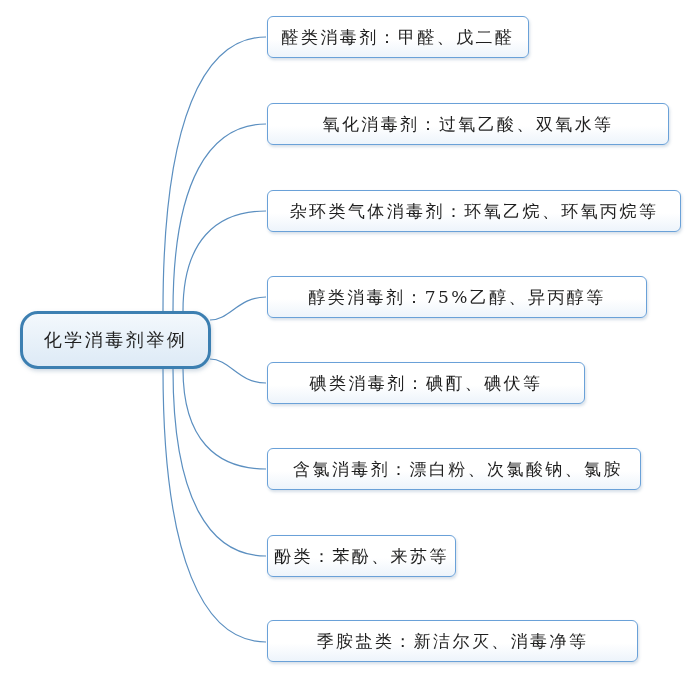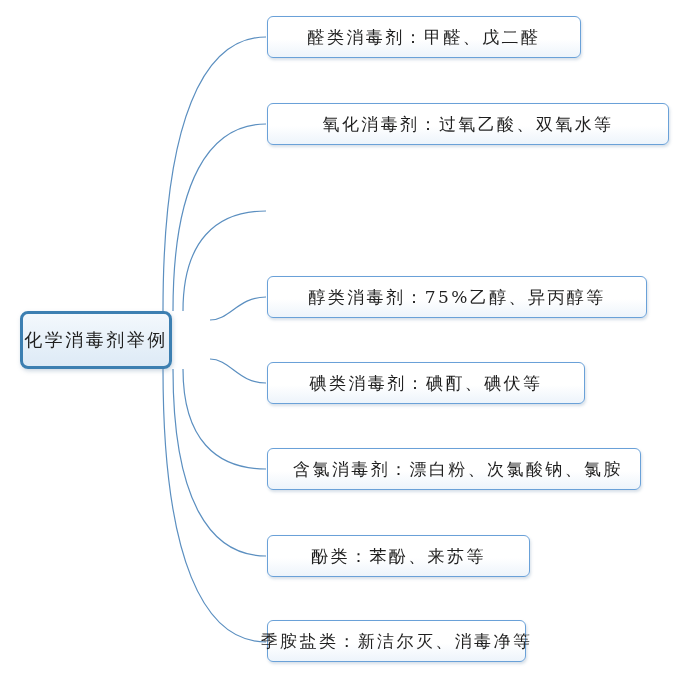--- a/index.html
+++ b/index.html
@@ -31,51 +31,51 @@
     position: absolute;
     box-sizing: border-box;
     display: flex;
     align-items: center;
     justify-content: center;
     white-space: nowrap;
   }
   .root-node {
     left: 20px;
     top: 311px;
-    width: 152px;
+    width: 191px;
     height: 58px;
     border: 3px solid var(--root-border, #3c7fb1);
-    border-radius: 8px;
+    border-radius: 18px;
     background: linear-gradient(to bottom,
       var(--root-fill-top, #f3f8fc),
       var(--root-fill-bottom, #ddeaf6));
     box-shadow: 1px 2px 4px rgba(110, 140, 170, 0.35);
     font-size: 18px;
     letter-spacing: 2.5px;
   }
   .branch-node {
     left: 267px;
     height: 42px;
     border: 1px solid var(--branch-border, #6aa1d8);
     border-radius: 6px;
     background: linear-gradient(to bottom,
       var(--branch-fill-top, #ffffff) 55%,
       var(--branch-fill-bottom, #edf4fb));
     box-shadow: 1px 2px 3px rgba(120, 150, 180, 0.3);
     font-size: 17px;
     letter-spacing: 2.4px;
   }
-  .branch-0 { top: 16px;  width: 314px; font-family: Liberation Mono, monospace; }
+  .branch-0 { top: 16px;  width: 262px; font-family: Liberation Mono, monospace; }
   .branch-1 { top: 103px; width: 402px; }
   .branch-2 { top: 190px; width: 414px; }
   .branch-3 { top: 276px; width: 380px; }
   .branch-4 { top: 362px; width: 318px; }
   .branch-5 { top: 448px; width: 374px; padding-left: 8px; }
-  .branch-6 { top: 535px; width: 263px; }
-  .branch-7 { top: 620px; width: 259px; }
+  .branch-6 { top: 535px; width: 189px; }
+  .branch-7 { top: 620px; width: 371px; }
   .node-label {
     display: inline-block;
   }
 </style>
 </head>
 <body>
 
 <div class="canvas">
 
   <svg class="connectors" width="698" height="696" viewBox="0 0 698 696" aria-hidden="true">
@@ -94,20 +94,23 @@
   </div>
 
   <div class="node branch-node branch-0">
     <span class="node-label">醛类消毒剂：甲醛、戊二醛</span>
   </div>
 
   <div class="node branch-node branch-1">
     <span class="node-label">氧化消毒剂：过氧乙酸、双氧水等</span>
   </div>
 
+  <div class="node branch-node branch-2">
+    <span class="node-label">杂环类气体消毒剂：环氧乙烷、环氧丙烷等</span>
+  </div>
 
   <div class="node branch-node branch-3">
     <span class="node-label">醇类消毒剂：75%乙醇、异丙醇等</span>
   </div>
 
   <div class="node branch-node branch-4">
     <span class="node-label">碘类消毒剂：碘酊、碘伏等</span>
   </div>
 
   <div class="node branch-node branch-5">

